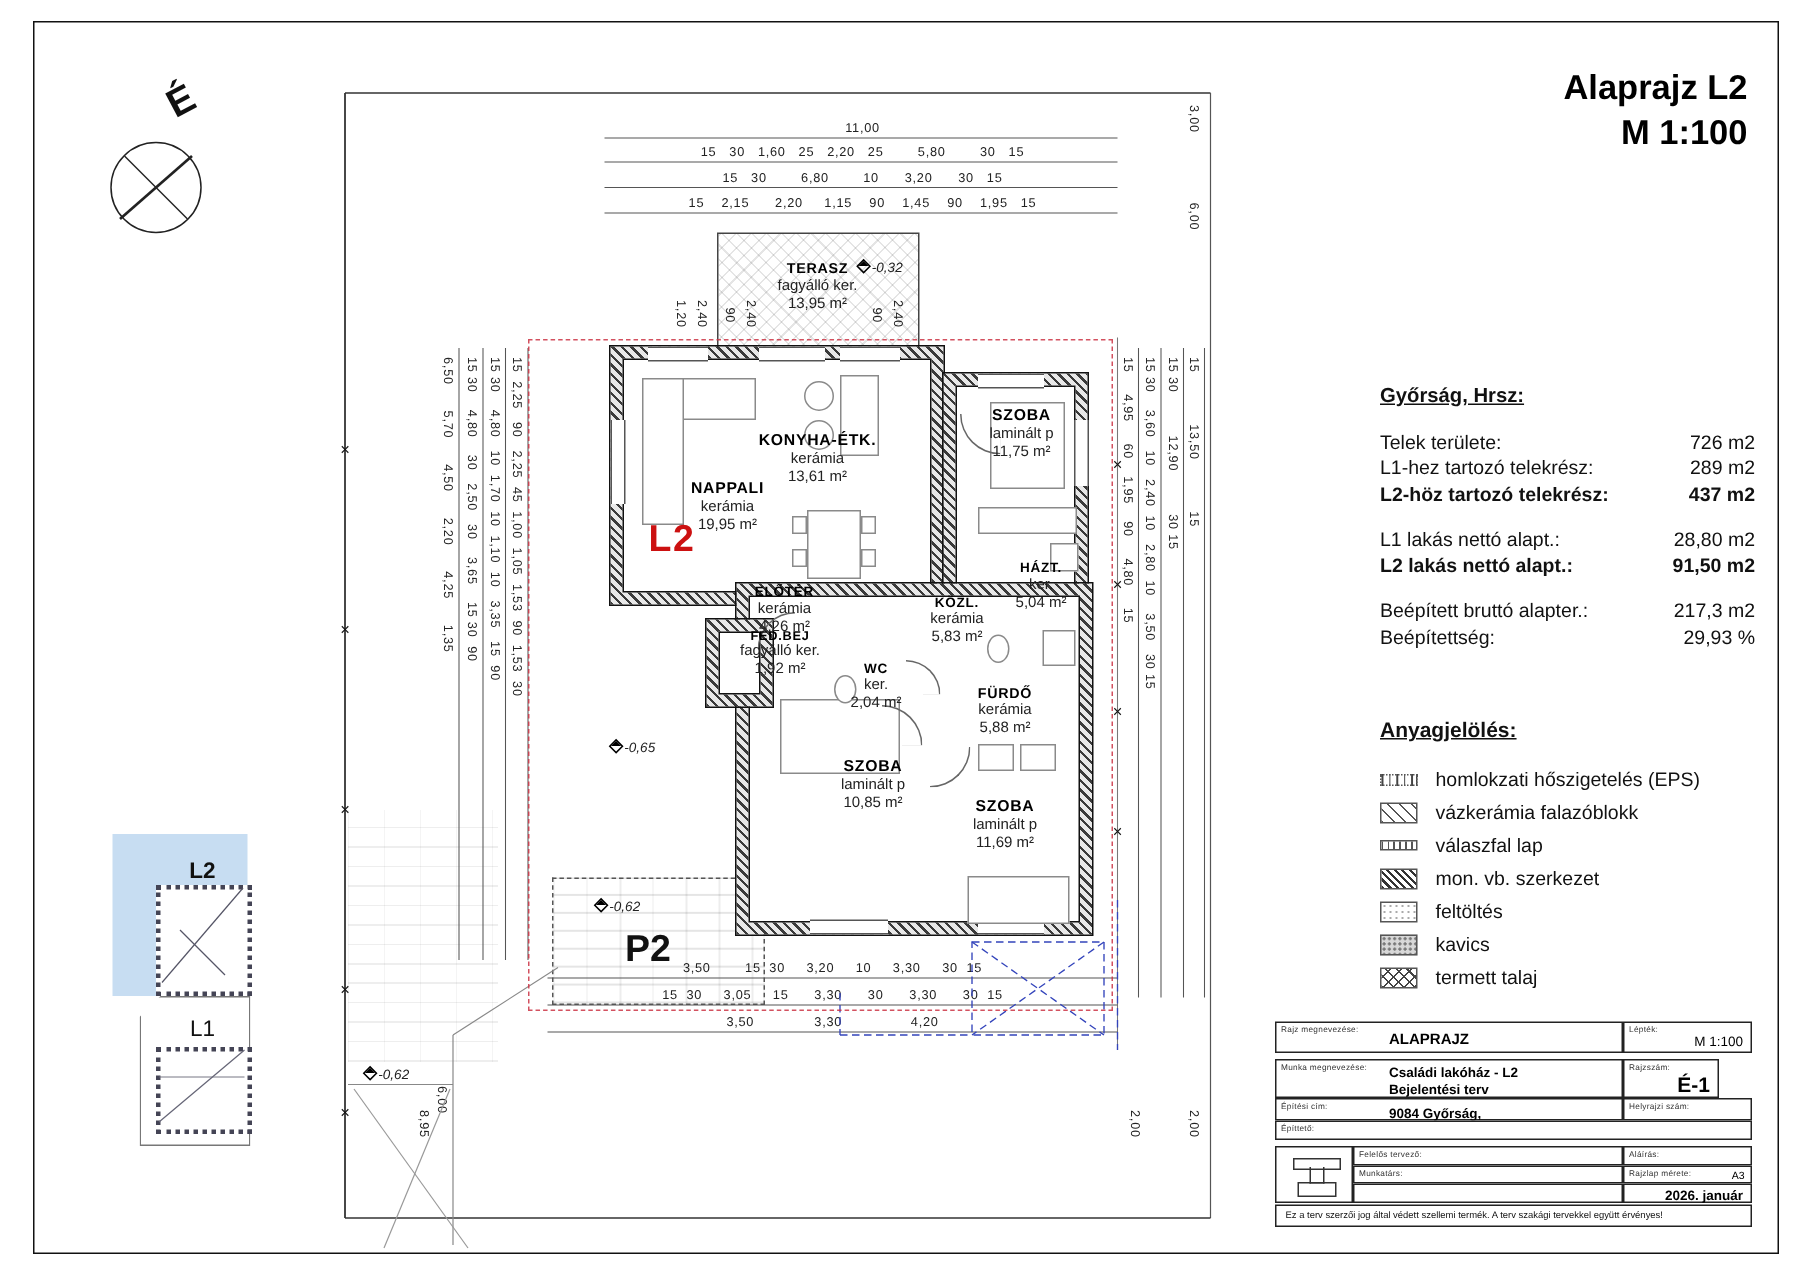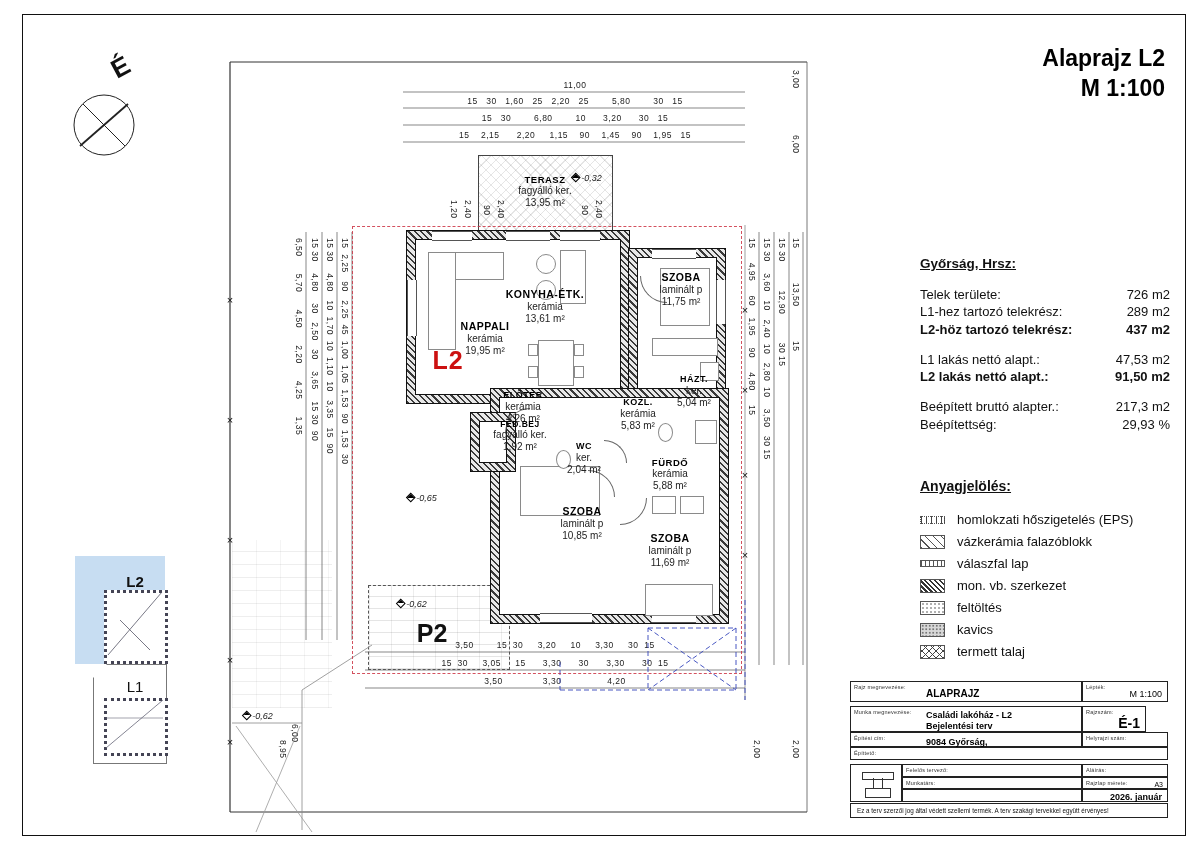--- a/index.html
+++ b/index.html
@@ -347,21 +347,21 @@
   <div class="irow">
       <span>L1-hez tartozó telekrész:</span>
       <span>289 m2</span>
     </div>
   <div class="irow bold">
       <span>L2-höz tartozó telekrész:</span>
       <span>437 m2</span>
     </div>
   <div class="irow gap">
       <span>L1 lakás nettó alapt.:</span>
-      <span>47,53 m2</span>
+      <span>28,80 m2</span>
     </div>
   <div class="irow bold">
       <span>L2 lakás nettó alapt.:</span>
       <span>91,50 m2</span>
     </div>
   <div class="irow gap">
       <span>Beépített bruttó alapter.:</span>
       <span>217,3 m2</span>
     </div>
   <div class="irow">

